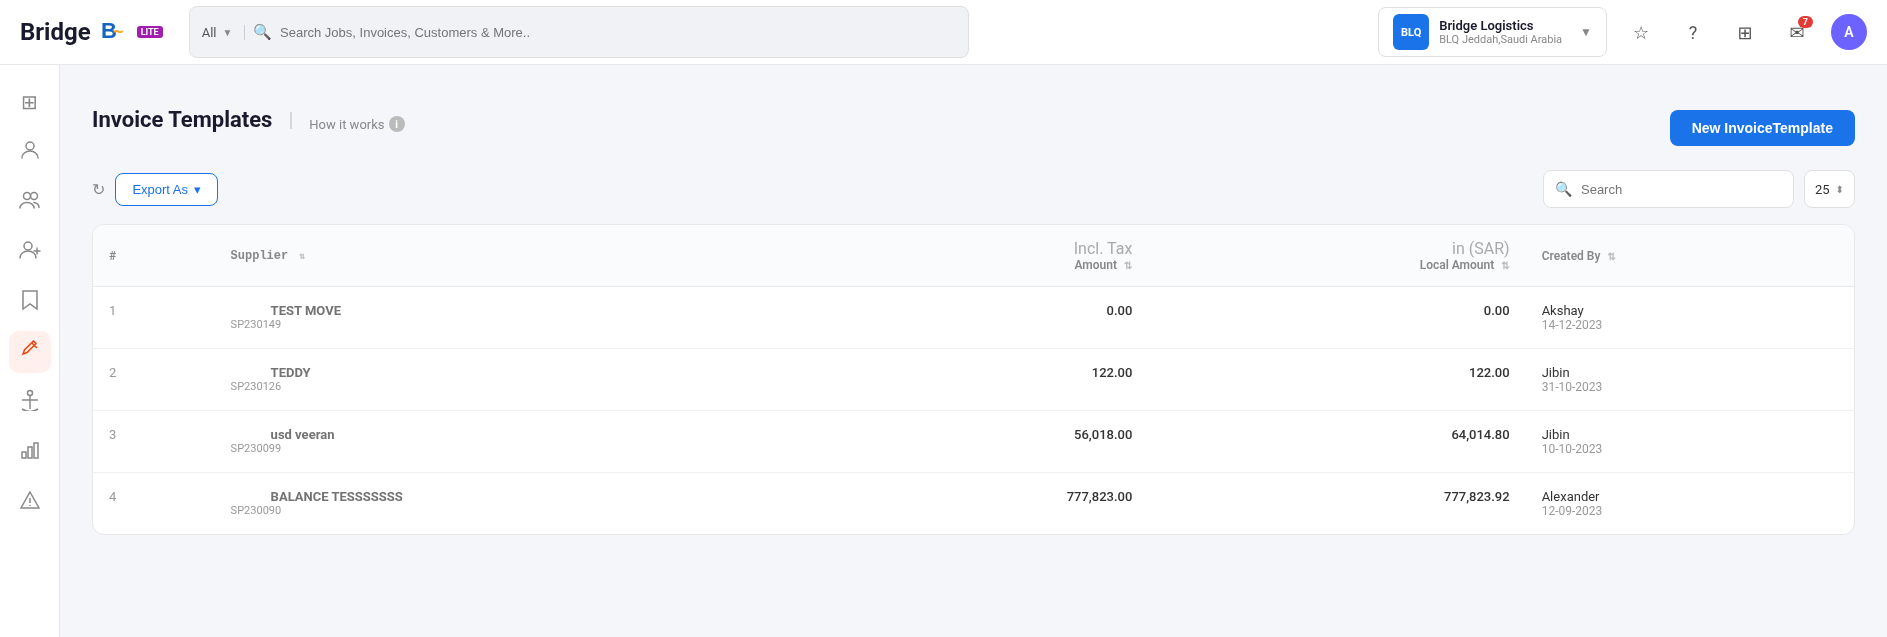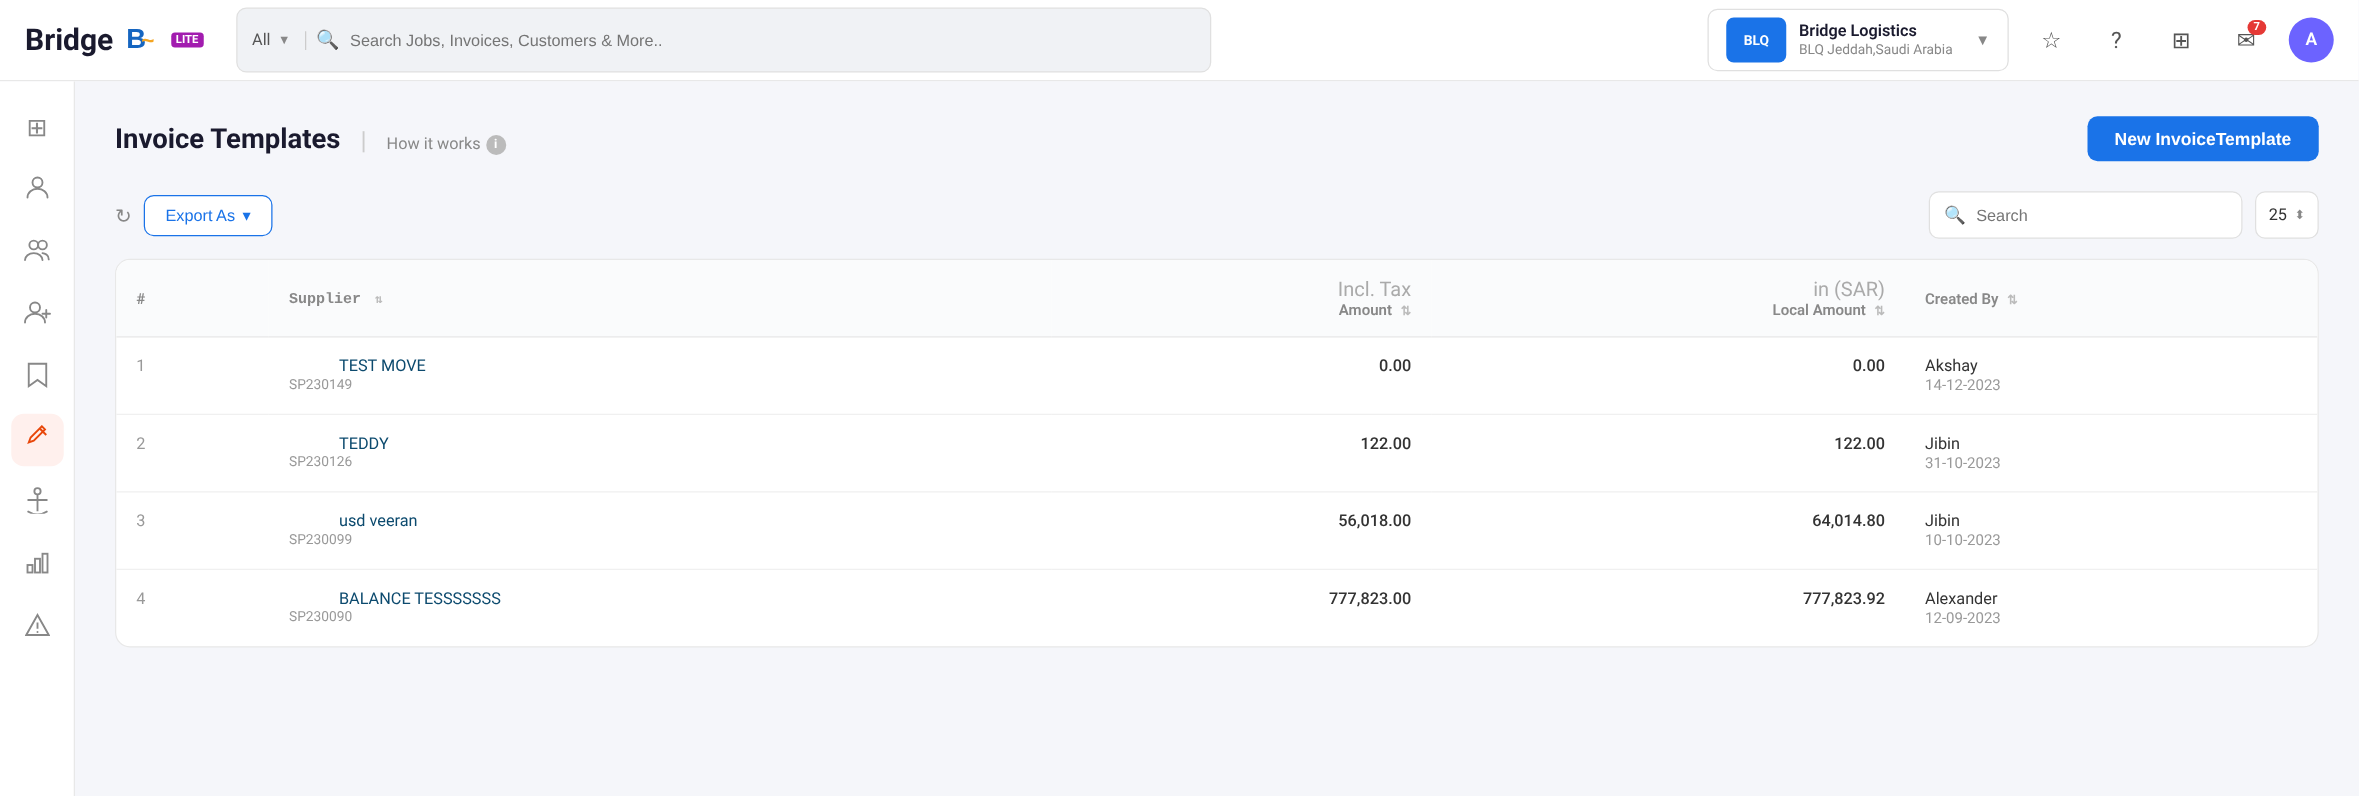--- a/index.html
+++ b/index.html
@@ -15,21 +15,21 @@
     .logo-badge { background: #a21caf; color: #fff; font-size: 9px; font-weight: bold; border-radius: 3px; padding: 1px 4px; margin-left: 2px; vertical-align: top; }
 
     .search-bar { display: flex; align-items: center; background: #f0f2f5; border-radius: 8px; padding: 0 12px; gap: 8px; flex: 1; max-width: 780px; height: 52px; border: 1px solid #e0e0e0; }
     .search-dropdown { display: flex; align-items: center; gap: 6px; padding-right: 12px; border-right: 1px solid #ccc; cursor: pointer; }
     .search-dropdown span { font-size: 13px; color: #555; }
     .search-dropdown .chevron { font-size: 10px; color: #888; }
     .search-input { border: none; background: transparent; outline: none; flex: 1; font-size: 13px; color: #555; }
 
     .nav-right { display: flex; align-items: center; gap: 16px; margin-left: auto; }
     .company-card { display: flex; align-items: center; gap: 10px; background: #fff; border: 1px solid #e0e0e0; border-radius: 8px; padding: 6px 14px; cursor: pointer; }
-    .company-logo { width: 48px; height: 36px; background: #1a73e8; border-radius: 6px; display: flex; align-items: center; justify-content: center; color: #fff; font-size: 11px; font-weight: bold; }
+    .company-logo { width: 36px; height: 36px; background: #1a73e8; border-radius: 6px; display: flex; align-items: center; justify-content: center; color: #fff; font-size: 11px; font-weight: bold; }
     .company-info { display: flex; flex-direction: column; }
     .company-name { font-size: 13px; font-weight: 600; color: #1a1a2e; }
     .company-sub { font-size: 11px; color: #888; }
     .company-chevron { font-size: 12px; color: #888; margin-left: 8px; }
 
     .nav-icon-btn { position: relative; width: 36px; height: 36px; display: flex; align-items: center; justify-content: center; cursor: pointer; color: #555; font-size: 18px; border-radius: 50%; }
     .badge { position: absolute; top: 2px; right: 2px; background: #e53935; color: #fff; font-size: 9px; border-radius: 10px; padding: 1px 5px; font-weight: bold; }
     .avatar { width: 36px; height: 36px; background: #6c63ff; border-radius: 50%; display: flex; align-items: center; justify-content: center; color: #fff; font-size: 14px; font-weight: 600; cursor: pointer; }
 
     
@@ -40,21 +40,21 @@
 
     
     .main-content { flex: 1; padding: 28px 32px; overflow-y: auto; background: #f5f6fa; }
 
     
     .page-header { display: flex; align-items: center; justify-content: space-between; margin-bottom: 24px; }
     .page-title-area { display: flex; align-items: flex-end; gap: 10px; }
     .page-title { font-size: 22px; font-weight: 700; color: #1a1a2e; }
     .how-it-works { display: flex; align-items: center; gap: 4px; font-size: 13px; color: #888; cursor: pointer; }
     .how-it-works .info-icon { width: 16px; height: 16px; background: #bbb; border-radius: 50%; display: flex; align-items: center; justify-content: center; color: #fff; font-size: 10px; font-weight: bold; }
-    .btn-primary { background: #1a73e8; color: #fff; border: none; border-radius: 8px; padding: 10px 22px; font-size: 14px; font-weight: 600; cursor: pointer; }
+    .btn-primary { background: #1a73e8; color: #fff; border: none; border-radius: 8px; padding: 10px 22px; font-size: 14px; font-weight: 600; cursor: pointer; margin-top: 17px; }
 
     
     .toolbar { display: flex; align-items: center; justify-content: space-between; margin-bottom: 16px; }
     .toolbar-left { display: flex; align-items: center; gap: 10px; }
     .btn-export { background: #fff; border: 1px solid #1a73e8; color: #1a73e8; border-radius: 8px; padding: 8px 16px; font-size: 13px; cursor: pointer; display: flex; align-items: center; gap: 6px; }
     .refresh-icon { color: #888; cursor: pointer; font-size: 16px; }
     .toolbar-right { display: flex; align-items: center; gap: 10px; }
     .search-box { display: flex; align-items: center; background: #fff; border: 1px solid #e0e0e0; border-radius: 8px; padding: 0 12px; height: 38px; gap: 8px; }
     .search-box input { border: none; outline: none; font-size: 13px; color: #555; width: 200px; }
     .per-page { display: flex; align-items: center; gap: 6px; background: #fff; border: 1px solid #e0e0e0; border-radius: 8px; padding: 0 10px; height: 38px; font-size: 13px; color: #333; cursor: pointer; }
@@ -66,21 +66,21 @@
     thead tr { border-bottom: 1px solid #e8e8e8; background: #fafbfc; }
     thead th { padding: 14px 16px; text-align: left; font-size: 12px; font-weight: 600; color: #888; white-space: nowrap; }
     thead th.right { text-align: right; }
     .sort-icon { color: #bbb; font-size: 10px; margin-left: 4px; }
     .col-header-sub { font-size: 16px; color: #aaa; font-weight: 400; }
 
     tbody tr { border-bottom: 1px solid #f0f0f0; }
     tbody tr:last-child { border-bottom: none; }
     tbody td { padding: 16px 16px; font-size: 13px; color: #333; vertical-align: top; }
     tbody td.right { text-align: right; }
-    .cell-name { font-weight: 400; color: #0c4a6e; margin-left: 40px; }
+    .cell-name { font-weight: 700; color: #737373; margin-left: 40px; }
     .cell-code { font-size: 11px; color: #999; }
     .cell-date { font-size: 12px; color: #999; }
     .num-cell { font-weight: 500; }
   </style>
 </head>
 <body>
 
 <div class="app-wrapper">
 
   <div class="topnav">

